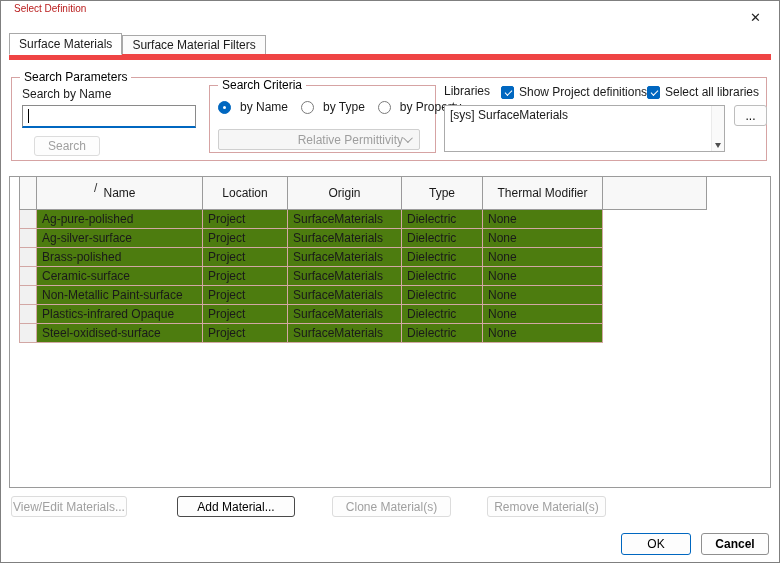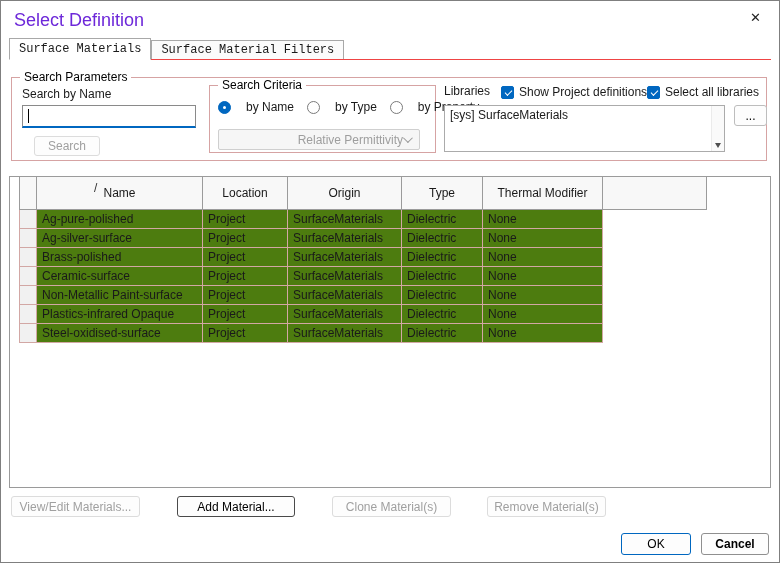--- a/index.html
+++ b/index.html
@@ -7,44 +7,44 @@
     --accent: #0067c0;
     --group_border: #d6a3a3;
     --grid_border: #d2a7a4;
     --header_border: #9b9b9b;
   }
   body { margin: 0; background: #fff; font-family: "Liberation Sans", sans-serif; font-size: 12px; color: #1a1a1a; }
   .dialog { position: relative; width: 780px; height: 563px; border: 1px solid #7f7f7f; background: #fff; overflow: hidden; }
 
   
   .titlebar { position: absolute; left: 0; top: 0; right: 0; height: 32px; background: #fff; }
-  .title { position: absolute; left: 13px; top: 9px; font-size: 18px; color: #6d28d9; }
+  .title { position: absolute; left: 13px; top: 2px; font-size: 10px; color: #b91c1c; }
   .close-btn { position: absolute; right: 1px; top: 1px; width: 45px; height: 30px; display: flex; align-items: center; justify-content: center; font-size: 13px; color: #222; cursor: default; }
 
   
-  .tabstrip { position: absolute; left: 8px; top: 37px; width: 762px; height: 22px; border-bottom: 1px solid #ef4444; display: flex; align-items: flex-end; font-family: Liberation Mono, monospace; }
+  .tabstrip { position: absolute; left: 8px; top: 37px; width: 762px; height: 22px; border-bottom: 6px solid #ef4444; display: flex; align-items: flex-end; }
   .tab { border: 1px solid #a8a8a8; border-bottom: none; background: #fbfbfb; padding: 0 9px; line-height: 18px; height: 19px; white-space: nowrap; }
   .tab.active { height: 22px; line-height: 21px; background: #fff; margin-bottom: -1px; border-bottom: 1px solid #fff; z-index: 2; }
 
   
   .groupbox { position: absolute; border: 1px solid var(--group_border); background: #fff; }
   .group-label { position: absolute; top: -8px; left: 8px; background: #fff; padding: 0 4px; color: #000; white-space: nowrap; }
 
   .gb-search { left: 10px; top: 76px; width: 756px; height: 84px; }
   .sbn-label { position: absolute; left: 10px; top: 9px; }
   .input-wrap { position: absolute; left: 10px; top: 27px; width: 174px; height: 23px; border: 1px solid #8a8a8a; border-bottom: 2px solid var(--accent); background: #fff; }
   .input-wrap input { position: absolute; inset: 0; border: none; outline: none; background: transparent; padding: 0 4px; font: inherit; }
   .caret { position: absolute; left: 5px; top: 3px; width: 1px; height: 14px; background: #000; }
   .btn { display: inline-flex; align-items: center; justify-content: center; background: #fdfdfd; border: 1px solid #6f6f6f; border-radius: 3px; font-size: 12px; color: #000; white-space: nowrap; cursor: default; }
   .btn.disabled { border-color: #dcdcdc; color: #a0a0a0; background: #fdfdfd; }
   .search-btn { position: absolute; left: 22px; top: 58px; width: 66px; height: 20px; }
 
   .gb-criteria { left: 197px; top: 7px; width: 227px; height: 68px; }
   .radio-row { position: absolute; left: 8px; top: 14px; display: flex; gap: 13px; align-items: center; }
-  .radio-item { display: flex; align-items: center; gap: 15px; white-space: nowrap; }
+  .radio-item { display: flex; align-items: center; gap: 9px; white-space: nowrap; }
   .radio { width: 13px; height: 13px; border-radius: 50%; border: 1px solid #7a7a7a; background: #fff; position: relative; flex: 0 0 auto; }
   .radio.selected { background: var(--accent); border-color: var(--accent); }
   .radio.selected::after { content: ""; position: absolute; inset: 4px; background: #fff; border-radius: 50%; }
   .dropdown { position: absolute; left: 8px; top: 43px; width: 202px; height: 21px; background: #f6f6f6; border: 1px solid #cfcfcf; border-radius: 2px; color: #9e9e9e; display: flex; align-items: center; justify-content: flex-end; padding: 0 9px; }
   .chev { width: 7px; height: 7px; border-right: 1.5px solid #9a9a9a; border-bottom: 1.5px solid #9a9a9a; transform: rotate(45deg) translateY(-2px); flex: 0 0 auto; }
 
   
   .lib-label { position: absolute; left: 432px; top: 6px; }
   .check-item { position: absolute; top: 7px; display: flex; align-items: center; gap: 5px; white-space: nowrap; }
   .ci-1 { left: 489px; }
@@ -60,21 +60,21 @@
   
   .table-wrap { position: absolute; left: 8px; top: 175px; width: 762px; height: 312px; border: 1px solid #9a9a9a; background: #fff; }
   table.grid { border-collapse: collapse; table-layout: fixed; width: 687px; margin-left: 9px; margin-top: -1px; }
   table.grid th { border: 1px solid var(--header_border); background: #f8f8f8; font-weight: normal; font-size: 12px; height: 33px; text-align: center; position: relative; }
   table.grid td { border: 1px solid var(--grid_border); height: 19px; font-size: 12px; padding: 0 5px; white-space: nowrap; overflow: hidden; background: #4d7c0f; }
   table.grid td.sel { background: #f1f1f1; padding: 0; }
   .sort { position: absolute; left: 57px; top: 4px; font-size: 12px; color: #333; }
 
   
   .act { position: absolute; top: 495px; height: 21px; }
-  .act-1 { left: 10px;  width: 129px; }
+  .act-1 { left: 10px;  width: 116px; }
   .act-2 { left: 176px; width: 118px; border-color: #4a4a4a; }
   .act-3 { left: 331px; width: 119px; }
   .act-4 { left: 486px; width: 119px; }
   .act-5 { left: 634px; width: 127px; }
 
   
   .ok-btn     { position: absolute; left: 620px; top: 532px; width: 70px; height: 22px; border: 1px solid var(--accent); }
   .cancel-btn { position: absolute; left: 700px; top: 532px; width: 68px; height: 22px; border-color: #8f8f8f; font-weight: bold; }
 </style>
 </head>

